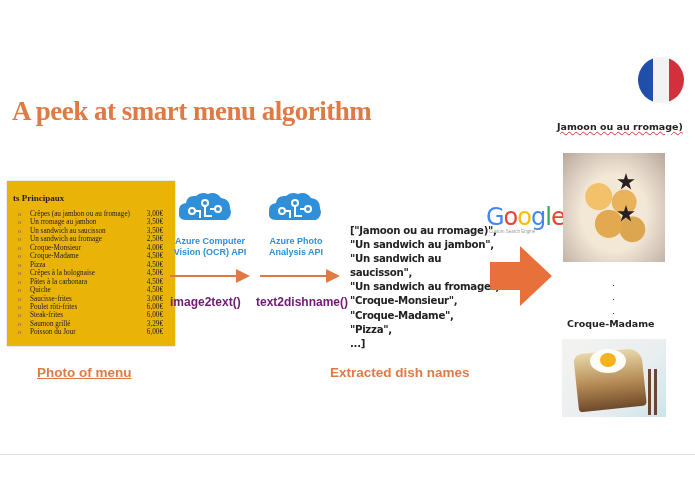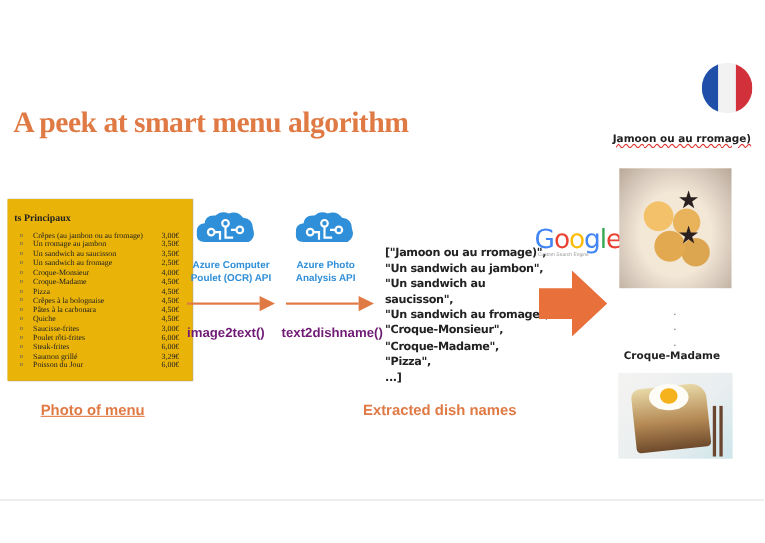--- a/index.html
+++ b/index.html
@@ -133,21 +133,21 @@
         <circle cx="29" cy="13" r="3"></circle>
         <circle cx="42" cy="19" r="3"></circle>
       <path d="M19 21 H24 V28"></path>
         <path d="M29 16 V26 H36"></path>
         <path d="M39 19 H34"></path>
     </g>
   </svg>
 </div>
 <div class="abs api" style="left:165px;top:236px;width:90px;">
   <div>Azure Computer</div>
-  <div>Poulet (OCR) API</div>
+  <div>Vision (OCR) API</div>
 </div>
 <div class="abs" style="left:170px;top:269px;display:flex;align-items:center;">
   <div class="arrow" style="width:66px;"></div>
     <div class="arrowhead"></div>
 </div>
 <div class="abs fn" style="left:170px;top:295px;">image2text()</div>
 
 <div class="abs" style="left:266px;top:190px;">
   <svg class="brain" viewBox="0 0 58 38">
     <path d="M10 30 Q2 30 3 22 Q2 14 10 13 Q11 5 20 6 Q25 1 32 4 Q40 1 45 8 Q54 9 54 18 Q57 26 50 30 Z" fill="#2f8fd8"></path>

